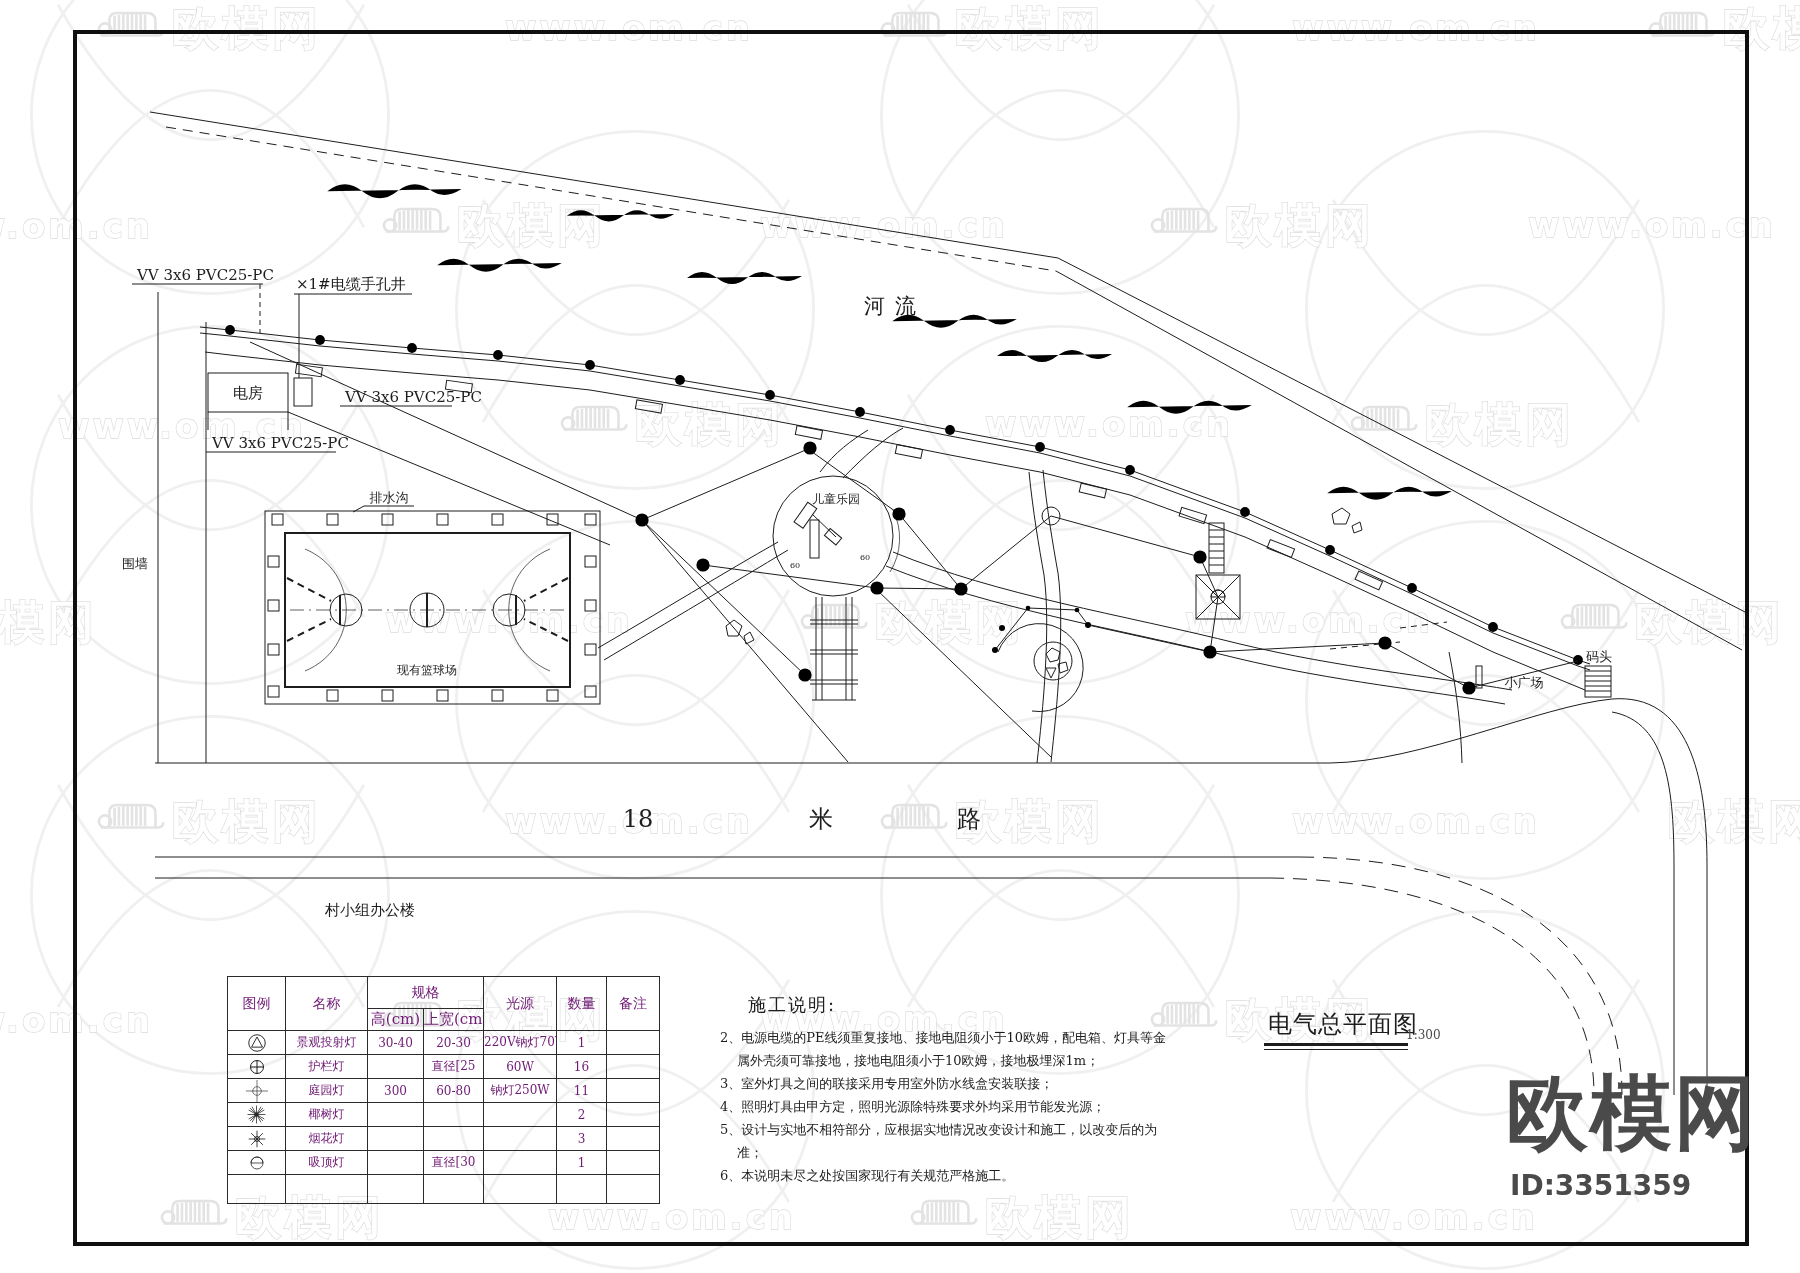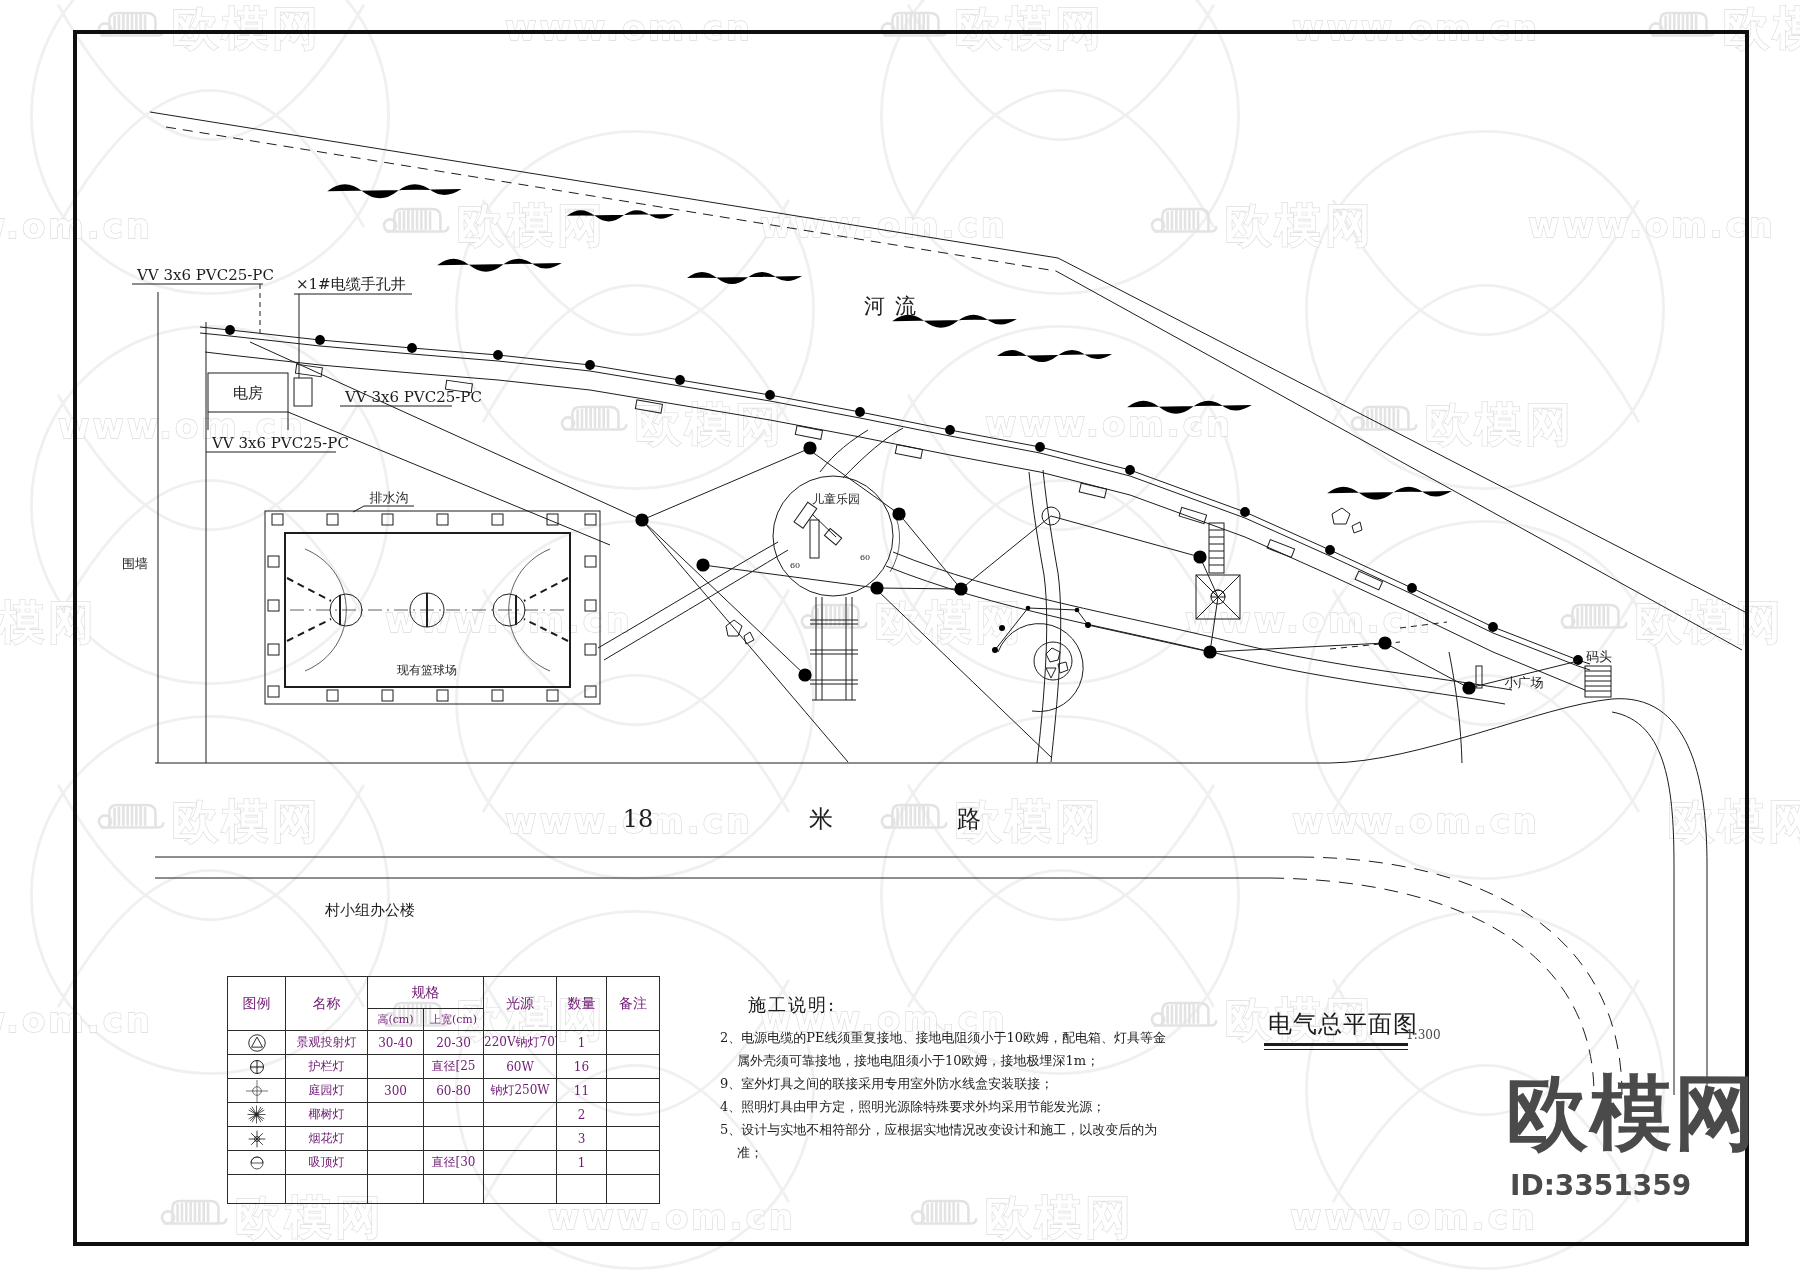--- a/index.html
+++ b/index.html
@@ -18,21 +18,21 @@
   text.t{fill:#1d1d1d;stroke:none;font-family:"DejaVu Serif",serif;}
   .t12{font-size:12px;} .t13{font-size:13px;} .t15{font-size:15px;}
   .t21{font-size:21px;letter-spacing:10px;} .t24{font-size:24px;} .t8{font-size:8px;}
   .mono{font-family:"DejaVu Sans Mono",monospace;}
   
   .legend{position:absolute;left:227px;top:976px;width:432px;border-collapse:collapse;
           table-layout:fixed;font-family:"DejaVu Serif",serif;font-size:12px;color:#701a75;}
   .legend th,.legend td{border:1px solid #2b2b2b;text-align:center;vertical-align:middle;
           padding:0;overflow:hidden;white-space:nowrap;}
   .legend th{font-weight:normal;font-size:14px;}
-  .legend .sub{font-size:11px;}
+  .legend .sub{font-size:15px;}
   .legend svg{position:static;display:inline-block;vertical-align:middle;}
   
   .notes-title{position:absolute;left:748px;top:993px;font-family:"DejaVu Serif",serif;
                font-size:18px;letter-spacing:2px;}
   .notes{position:absolute;left:720px;top:1026px;width:458px;font-family:"DejaVu Serif",serif;
          font-size:13px;line-height:23px;}
   .notes div{padding-left:17px;text-indent:-17px;}
   
   .tb-title{position:absolute;left:1268px;top:1008px;font-family:Liberation Sans, sans-serif;
             font-size:24px;letter-spacing:1px;}
@@ -575,23 +575,24 @@
       <td></td>
       <td></td>
       <td></td>
     </tr>
   </tbody>
     </table>
 
   <div class="notes-title">施工说明:</div>
   <div class="notes">
     <div>2、电源电缆的PE线须重复接地、接地电阻须小于10欧姆，配电箱、灯具等金属外壳须可靠接地，接地电阻须小于10欧姆，接地极埋深1m；</div>
-    <div>9、室外灯具之间的联接采用专用室外防水线盒安装联接；</div>
+    <div>3、室外灯具之间的联接采用专用室外防水线盒安装联接；</div>
     <div>4、照明灯具由甲方定，照明光源除特殊要求外均采用节能发光源；</div>
     <div>5、设计与实地不相符部分，应根据实地情况改变设计和施工，以改变后的为准；</div>
+    <div>6、本说明未尽之处按国家现行有关规范严格施工。</div>
   </div>
 
   <div class="tb-title">电气总平面图</div>
   <div class="tb-scale">1:300</div>
   <div class="tb-rule"></div>
   <div class="tb-rule2"></div>
 
   <div class="brand-logo">欧模网</div>
   <div class="brand-id">ID:3351359</div>
 

